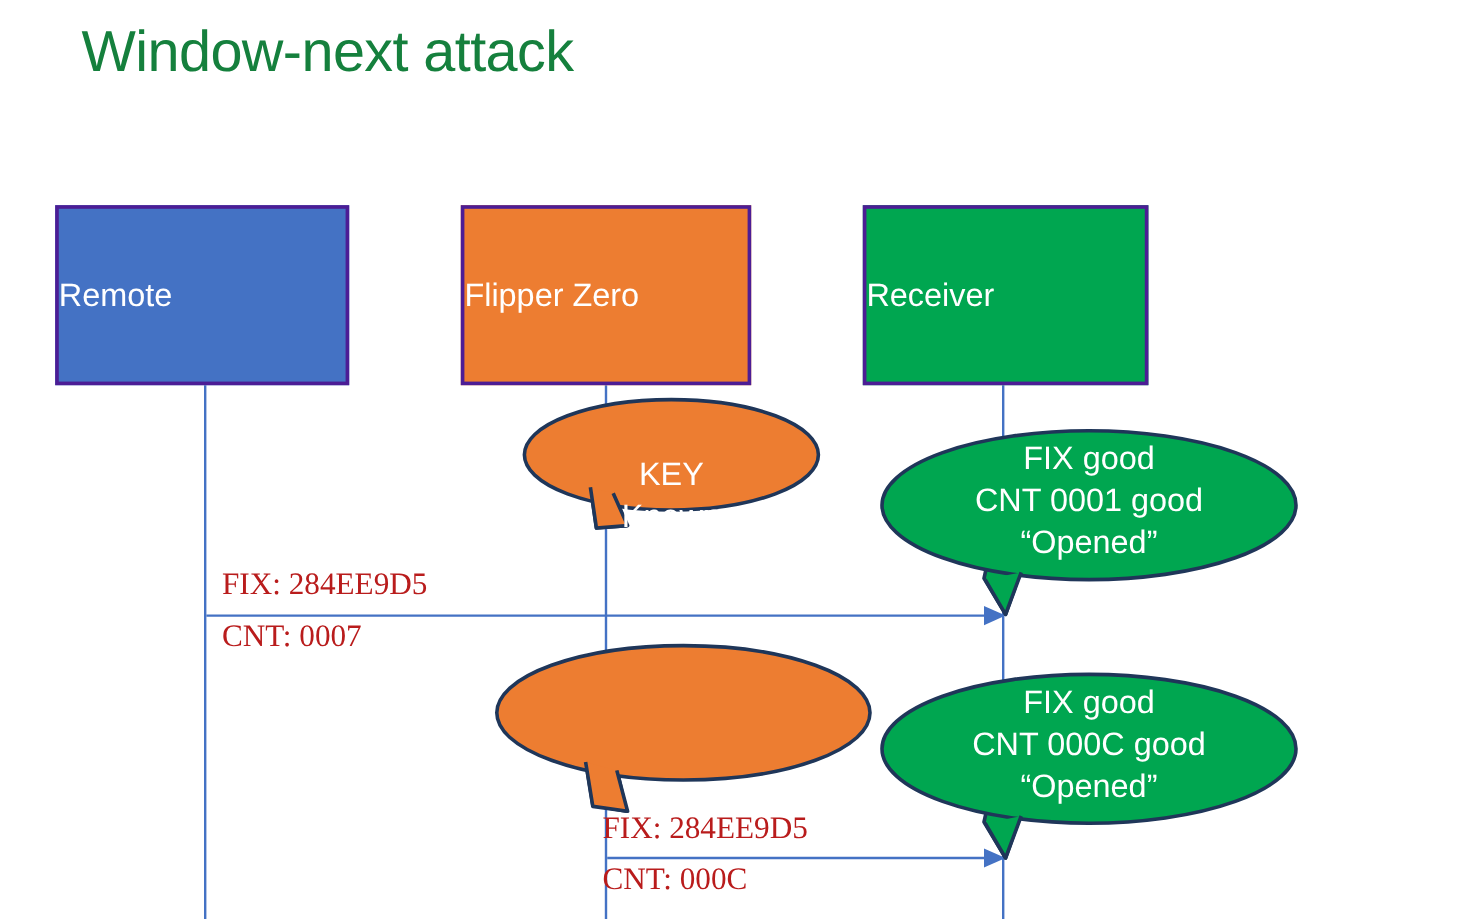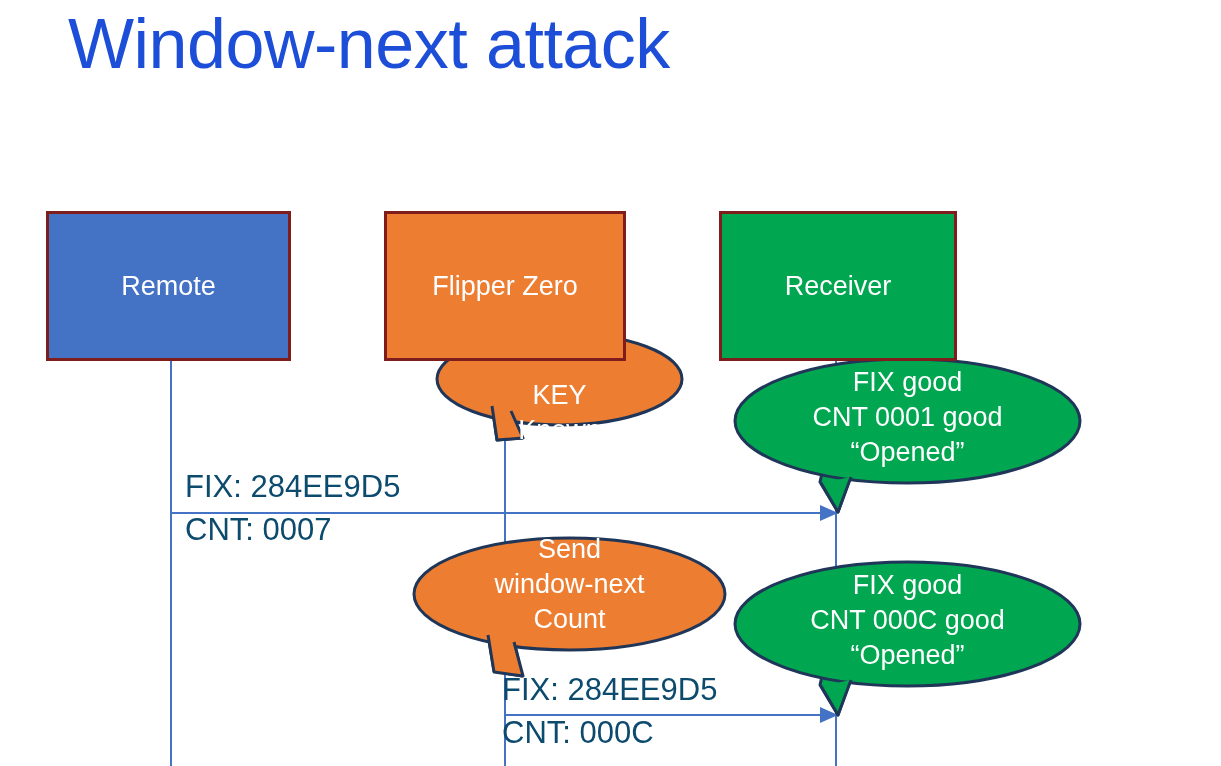--- a/index.html
+++ b/index.html
@@ -18,42 +18,40 @@
     position: relative;
     width: 1221px;
     height: 766px;
     background: #FFFFFF;
     overflow: hidden;
   }
   #slide-title {
     position: absolute;
     left: 68px;
     top: 4px;
-    font-size: 70px;
+    font-size: 48px;
     line-height: 80px;
     font-weight: 400;
-    color: #1d4ed8;
+    color: #15803d;
     white-space: nowrap;
     letter-spacing: -0.5px;
   }
   .svg-layer {
     position: absolute;
     left: 0;
     top: 0;
     width: 1221px;
     height: 766px;
   }
   .actor-box {
     position: absolute;
     box-sizing: border-box;
-    border: 3px solid #7f1d1d;
+    border: 3px solid #4c1d95;
     display: flex;
     align-items: center;
-    justify-content: center;
-    margin-top: 40px;
   }
   .actor-label {
     color: #FFFFFF;
     font-size: 27px;
     line-height: 32px;
     text-align: center;
     font-weight: 400;
   }
   #box-remote {
     left: 46px;  top: 171px;  width: 245px;  height: 150px;
@@ -75,24 +73,25 @@
     text-align: center;
     white-space: pre-line;
     pointer-events: none;
   }
   #bubble-text-key      { left: 437px; top: 340px; width: 245px; margin-top: 38px; }
   #bubble-text-send     { left: 414px; top: 532px; width: 311px; }
   #bubble-text-verify-1 { left: 735px; top: 365px; width: 345px; }
   #bubble-text-verify-2 { left: 735px; top: 568px; width: 345px; }
   .msg-label {
     position: absolute;
-    color: #0c4a6e;
-    font-size: 31px;
+    color: #b91c1c;
+    font-size: 26px;
     line-height: 32px;
     white-space: nowrap;
+    font-family: Liberation Serif, serif;
   }
   #msg1-fix { left: 185px; top: 471px; }
   #msg1-cnt { left: 185px; top: 514px; }
   #msg2-fix { left: 502px; top: 674px; }
   #msg2-cnt { left: 502px; top: 717px; text-align: center; }
 </style>
 </head>
 <body>
 
 <div id="slide">
@@ -153,23 +152,20 @@
     <span class="actor-label">Flipper Zero</span>
   </div>
 
   <div class="bubble-text" id="bubble-text-key">KEY
 Known</div>
 
   <div class="bubble-text" id="bubble-text-verify-1">FIX good
 CNT 0001 good
 “Opened”</div>
 
-  <div class="bubble-text" id="bubble-text-send">Send
-window-next
-Count</div>
 
   <div class="bubble-text" id="bubble-text-verify-2">FIX good
 CNT 000C good
 “Opened”</div>
 
   <div class="msg-label" id="msg1-fix">FIX: 284EE9D5</div>
   <div class="msg-label" id="msg1-cnt">CNT: 0007</div>
 
   <div class="msg-label" id="msg2-fix">FIX: 284EE9D5</div>
   <div class="msg-label" id="msg2-cnt">CNT: 000C</div>

